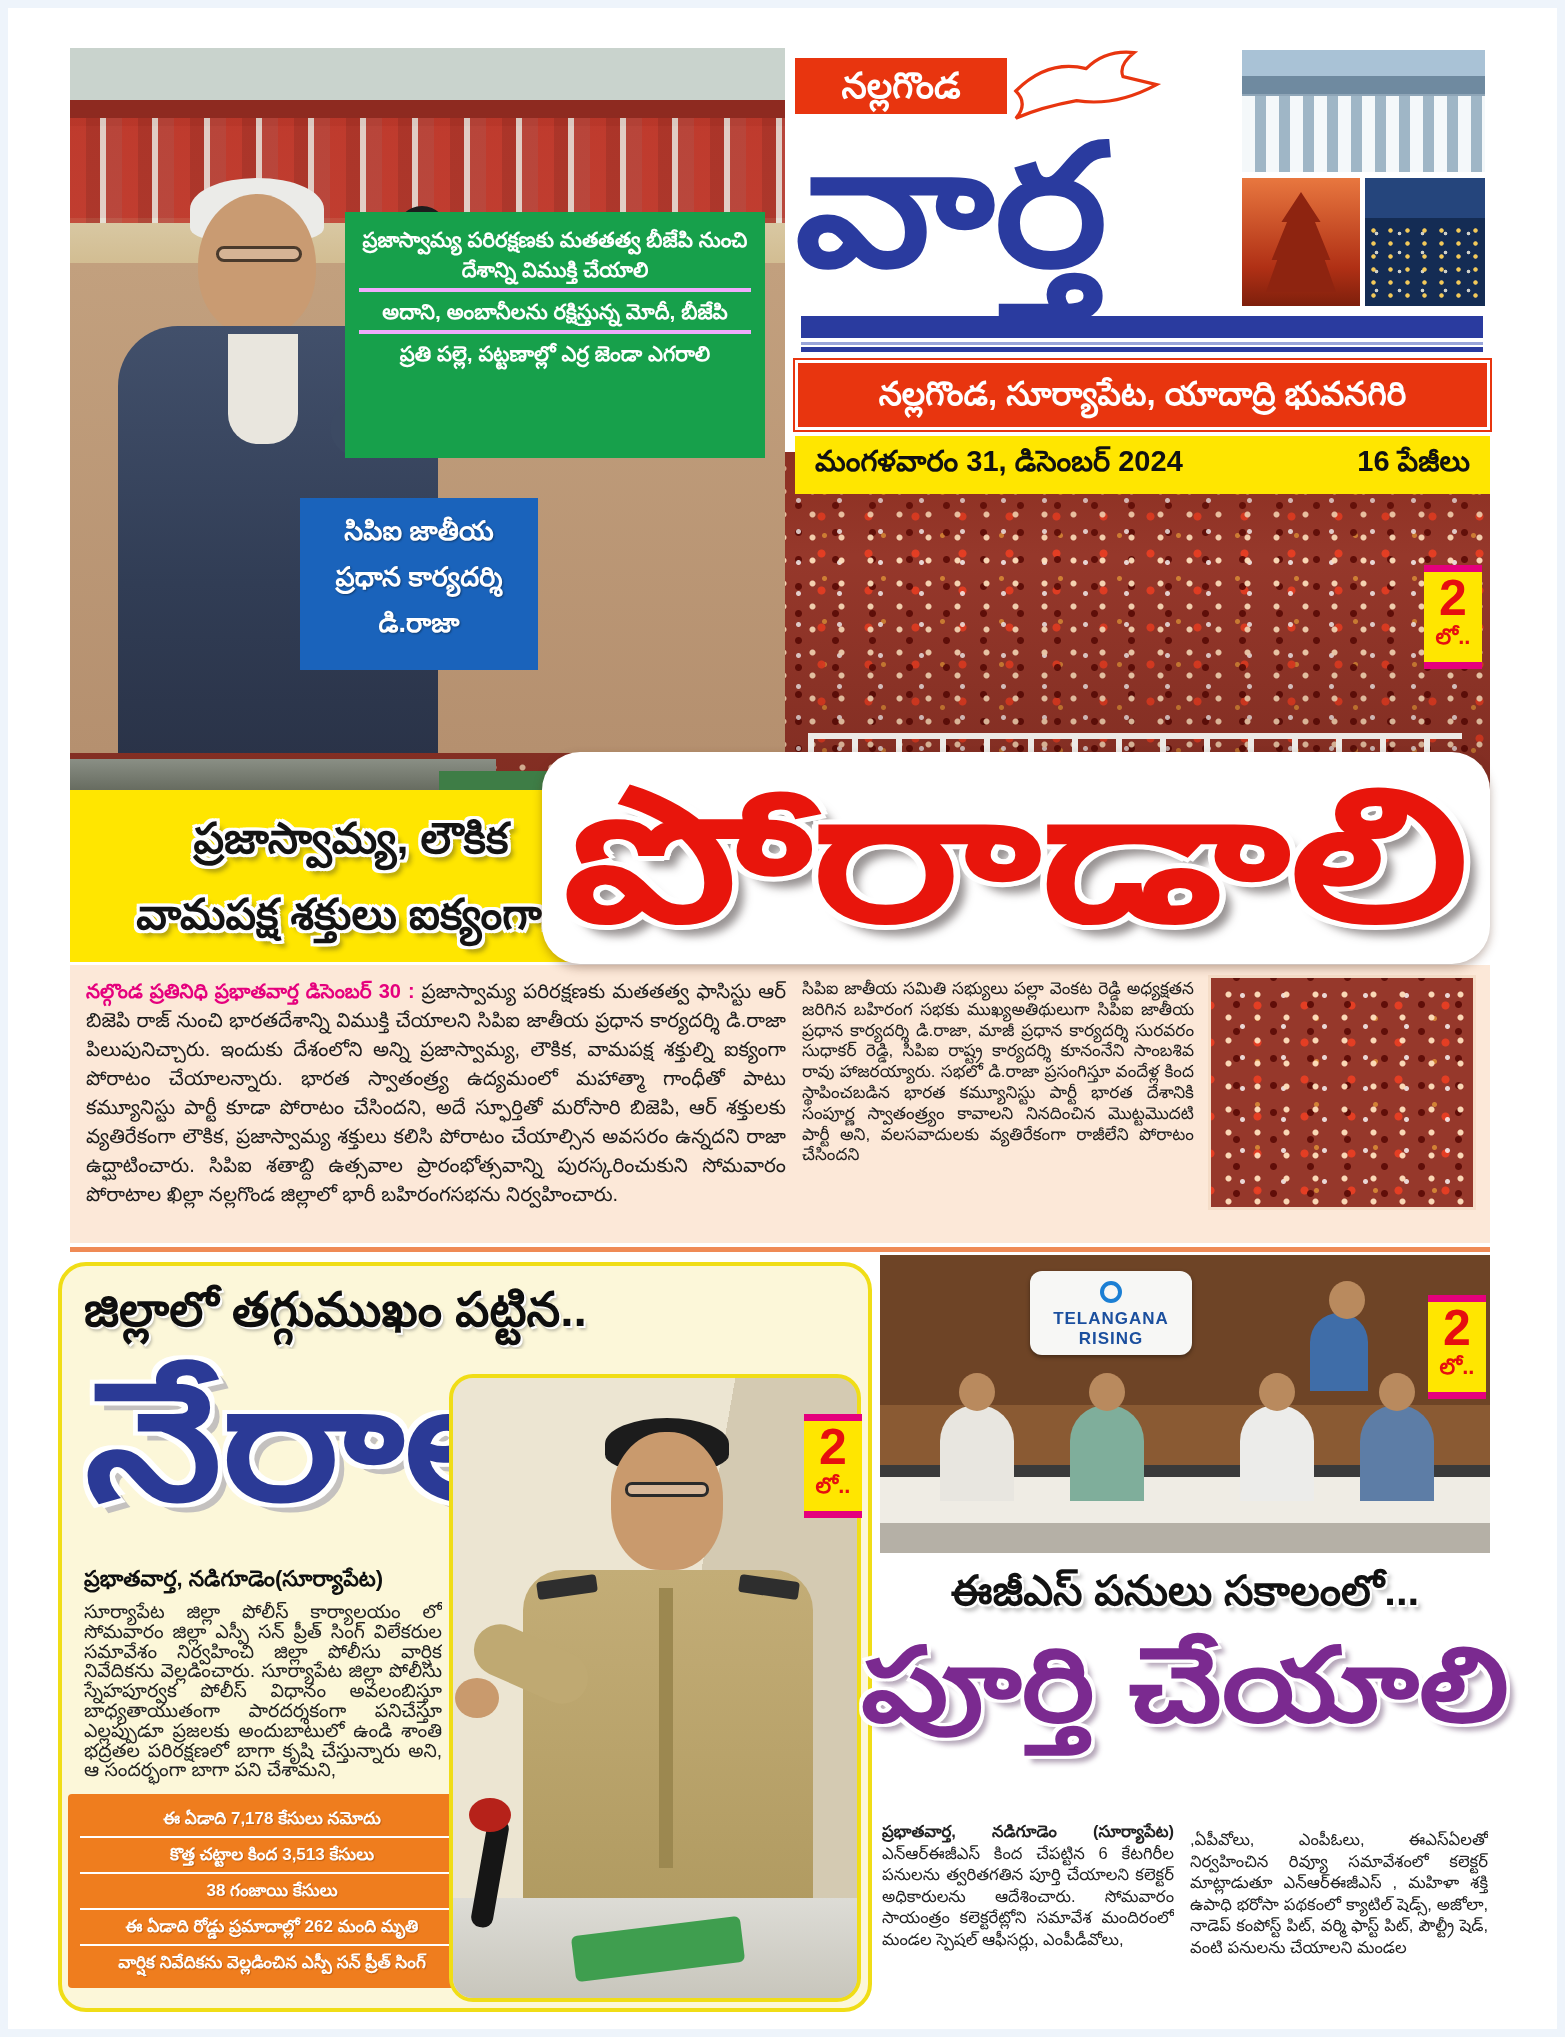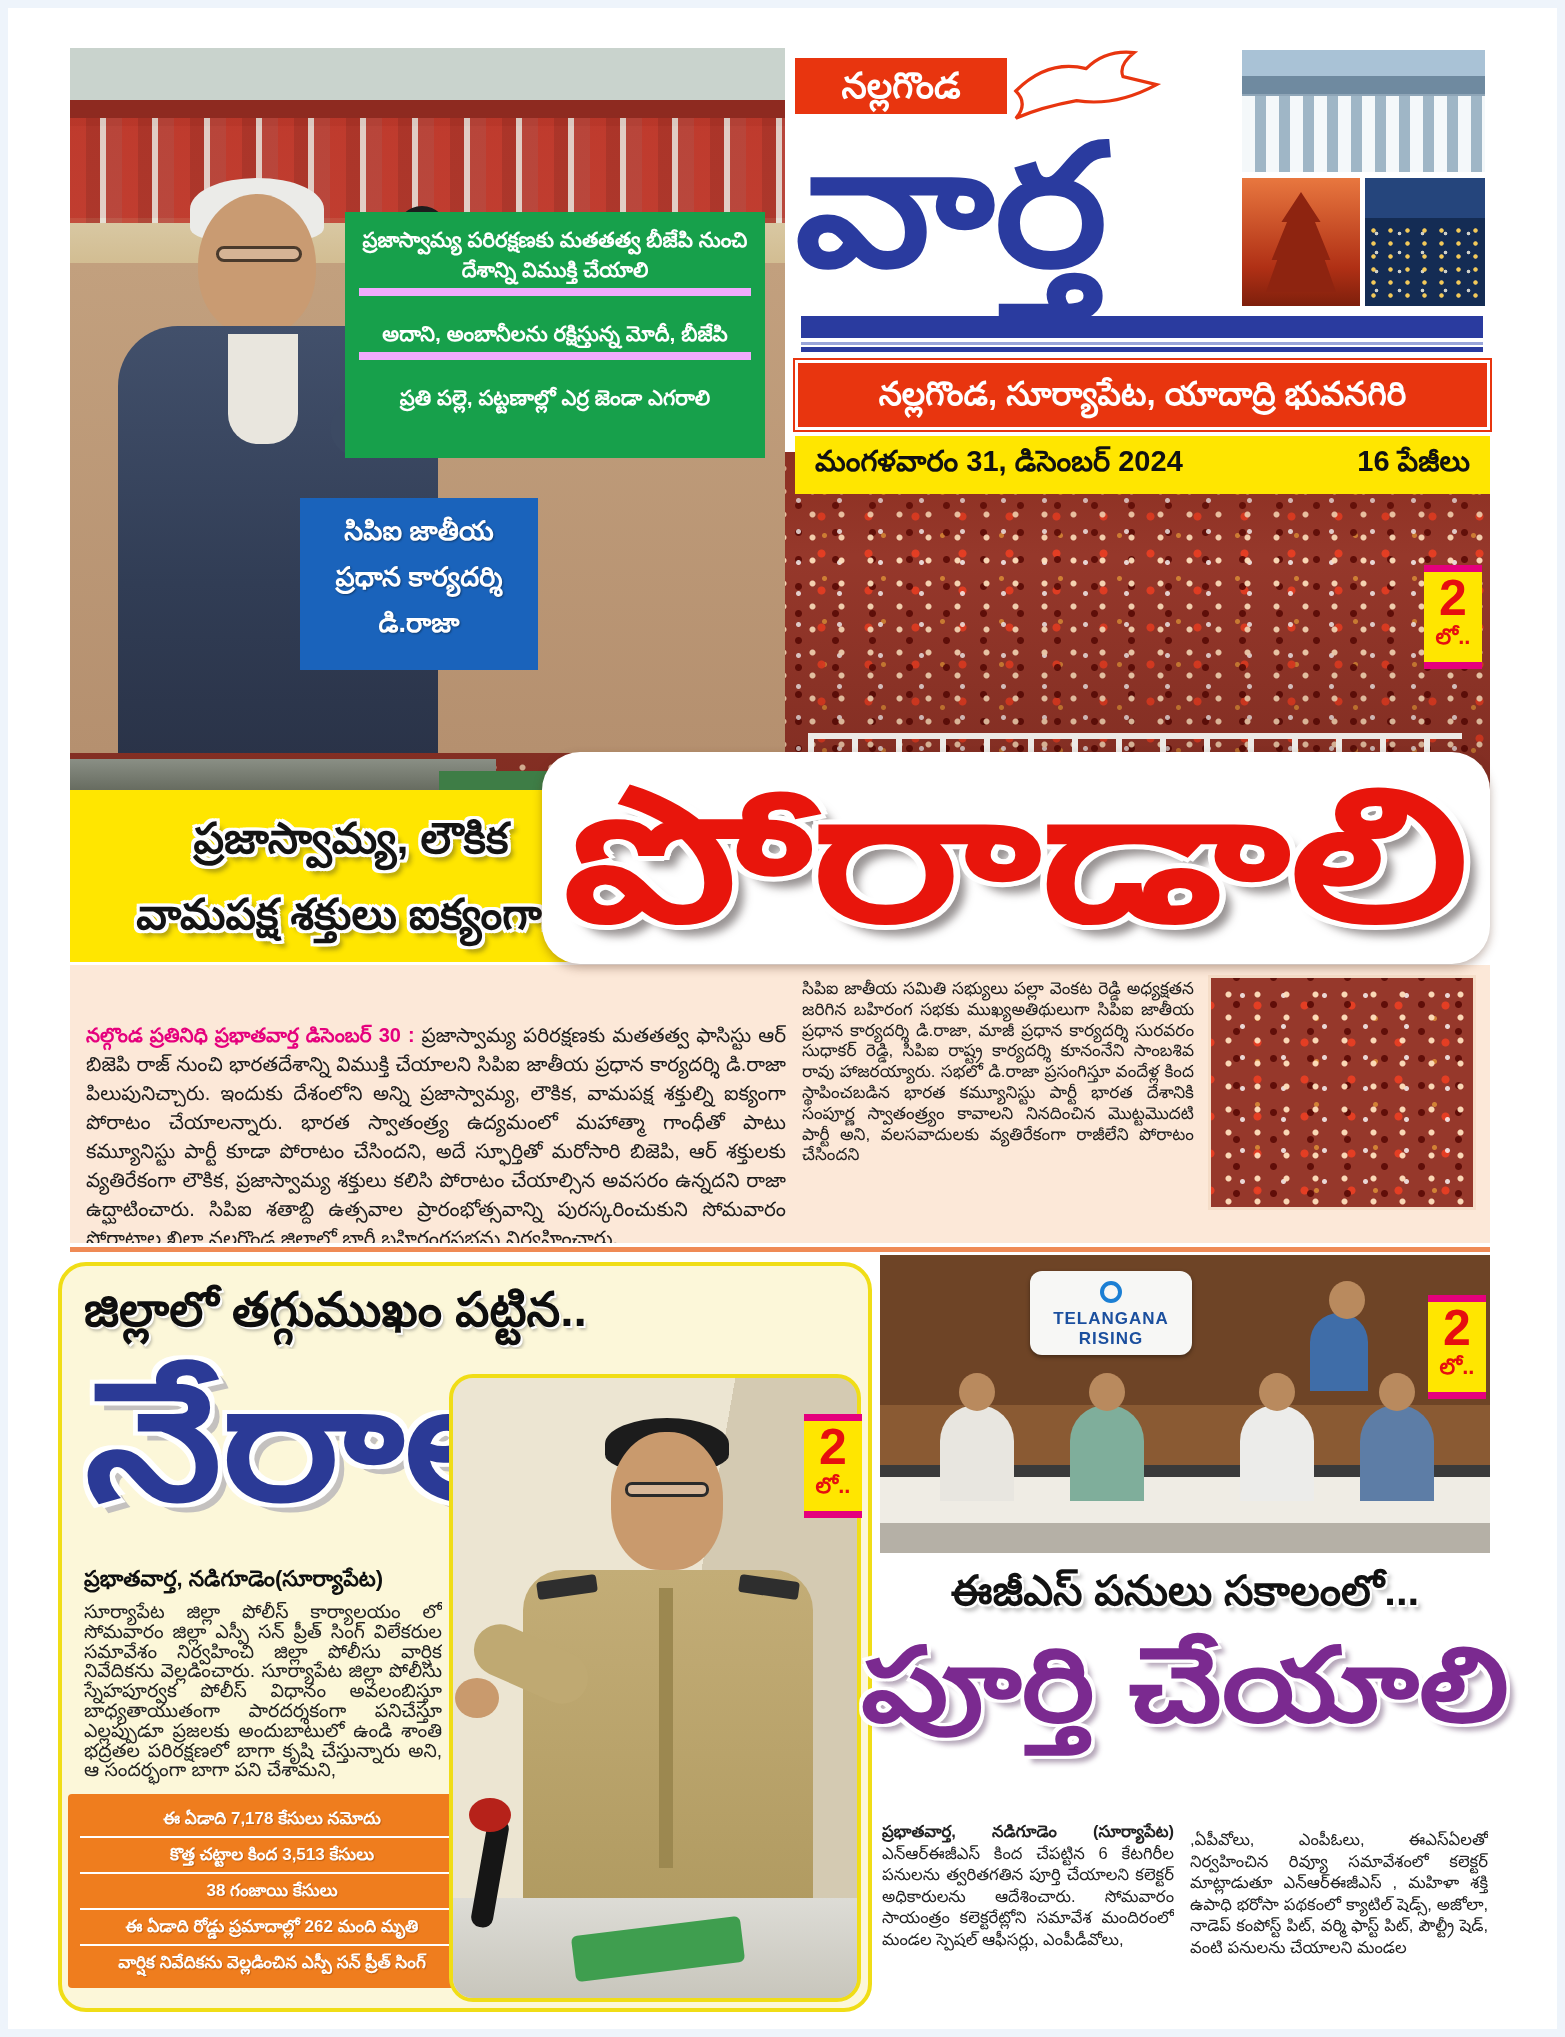--- a/index.html
+++ b/index.html
@@ -52,21 +52,21 @@
   .speaker-hand{left:364px;top:176px;width:46px;height:46px;background:#c99b72;border-radius:50%;}
   .mic-stick{left:340px;top:60px;width:16px;height:150px;background:#141414;border-radius:8px;transform:rotate(14deg);}
   .mic-foam{left:318px;top:30px;width:52px;height:52px;background:#1d1d1d;border-radius:50%;}
 
   
   .green-box{
     left:345px;top:212px;width:420px;height:246px;z-index:3;background:#17a04b;
     color:#fff;font-weight:bold;text-align:center;padding:10px 14px;overflow:hidden;
   }
   .green-line{font-size:21px;line-height:30px;padding:3px 0;}
-  .green-line:not(:last-child){border-bottom:8px solid #f0abfc;margin-bottom:20px;}
+  .green-line:not(:last-child){border-bottom:4px solid #f0abfc;margin-bottom:2px;}
 
   
   .raja-box{
     left:300px;top:498px;width:238px;height:172px;z-index:3;background:#1a63bb;
     color:#fff;font-weight:bold;text-align:center;font-size:27px;line-height:46px;
     padding-top:10px;text-shadow:1px 1px 2px rgba(0,0,0,.4);
   }
 
   
   .masthead{left:795px;top:48px;width:695px;height:400px;z-index:2;}
@@ -121,21 +121,21 @@
     text-shadow:-3px -3px 0 #fff,3px -3px 0 #fff,-3px 3px 0 #fff,3px 3px 0 #fff,0 -3px 0 #fff,0 3px 0 #fff,-3px 0 0 #fff,3px 0 0 #fff,5px 6px 5px rgba(40,40,40,.45);}
   .headline-box{left:542px;top:752px;width:948px;height:212px;background:#ffffff;z-index:4;
     border-radius:38px;box-shadow:0 4px 10px rgba(80,40,20,.35);text-align:center;overflow:visible;}
   .headline-text{display:block;font-size:185px;line-height:208px;font-weight:bold;color:#e8150c;
     white-space:nowrap;transform:scaleX(1.32);transform-origin:center;
     text-shadow:-4px -4px 0 #fff,4px -4px 0 #fff,-4px 4px 0 #fff,4px 4px 0 #fff,0 -5px 0 #fff,0 5px 0 #fff,-5px 0 0 #fff,5px 0 0 #fff,9px 11px 7px rgba(70,60,60,.55);}
 
   
   .lead-article{left:70px;top:965px;width:1420px;height:278px;background:#fce8d8;z-index:2;overflow:hidden;}
   .lead-col1{left:16px;top:12px;width:700px;height:258px;font-size:20px;line-height:29px;
-    color:#1c1c1c;text-align:justify;overflow:hidden;margin-top:44px;}
+    color:#1c1c1c;text-align:justify;overflow:hidden;}
   .lead-dateline{color:#e5007d;font-weight:bold;}
   .lead-col2{left:732px;top:14px;width:392px;height:262px;font-size:17px;line-height:20.8px;
     color:#1c1c1c;text-align:justify;overflow:hidden;}
   .lead-photo{left:1138px;top:10px;width:268px;height:235px;border:3px solid #f5ddc8;overflow:hidden;}
 
   .orange-rule{left:70px;top:1247px;width:1420px;height:5px;background:#ef8a55;}
 
   
   .crime-card{left:58px;top:1262px;width:814px;height:750px;background:#fcf7d9;
     border:4px solid #f0dd16;border-radius:28px;z-index:2;overflow:hidden;}

